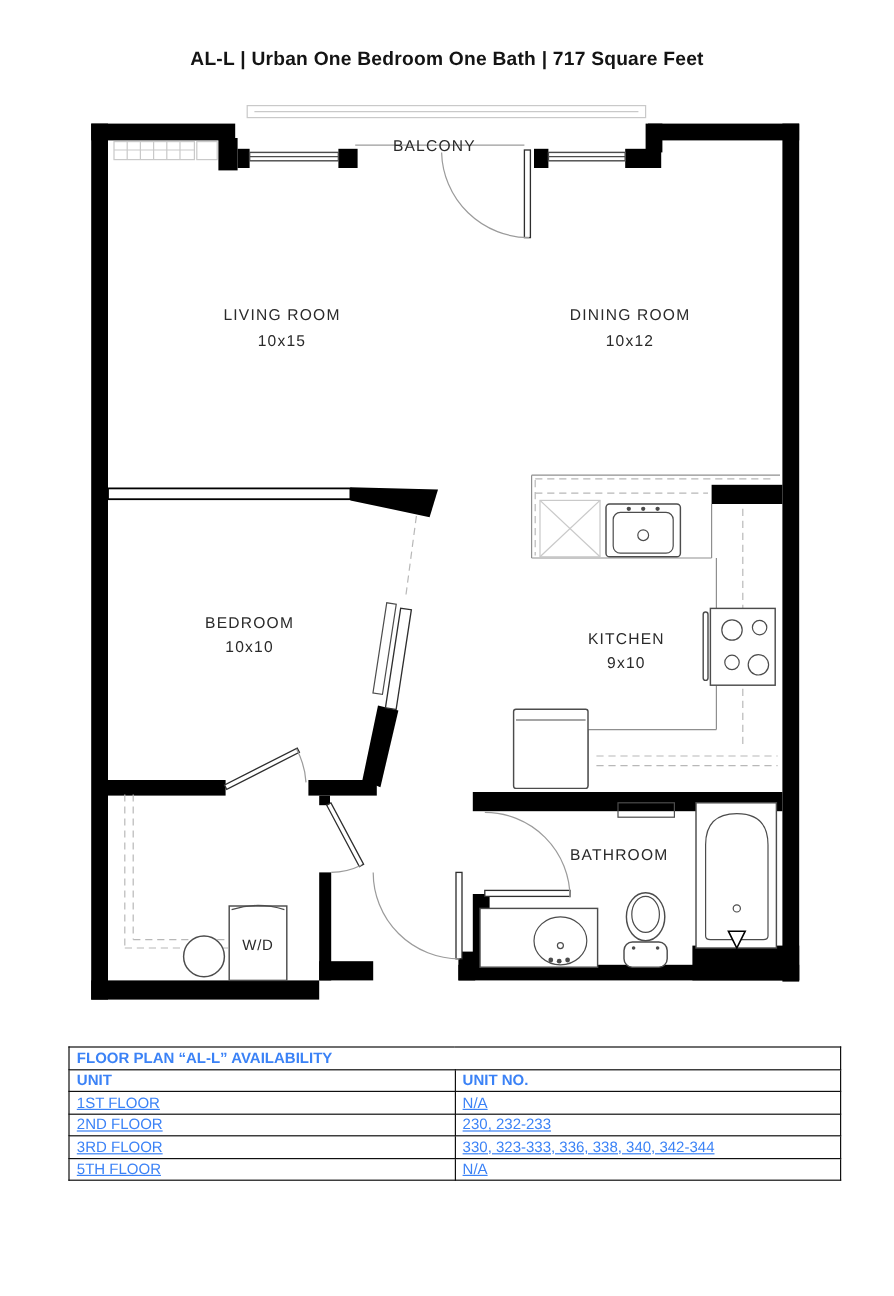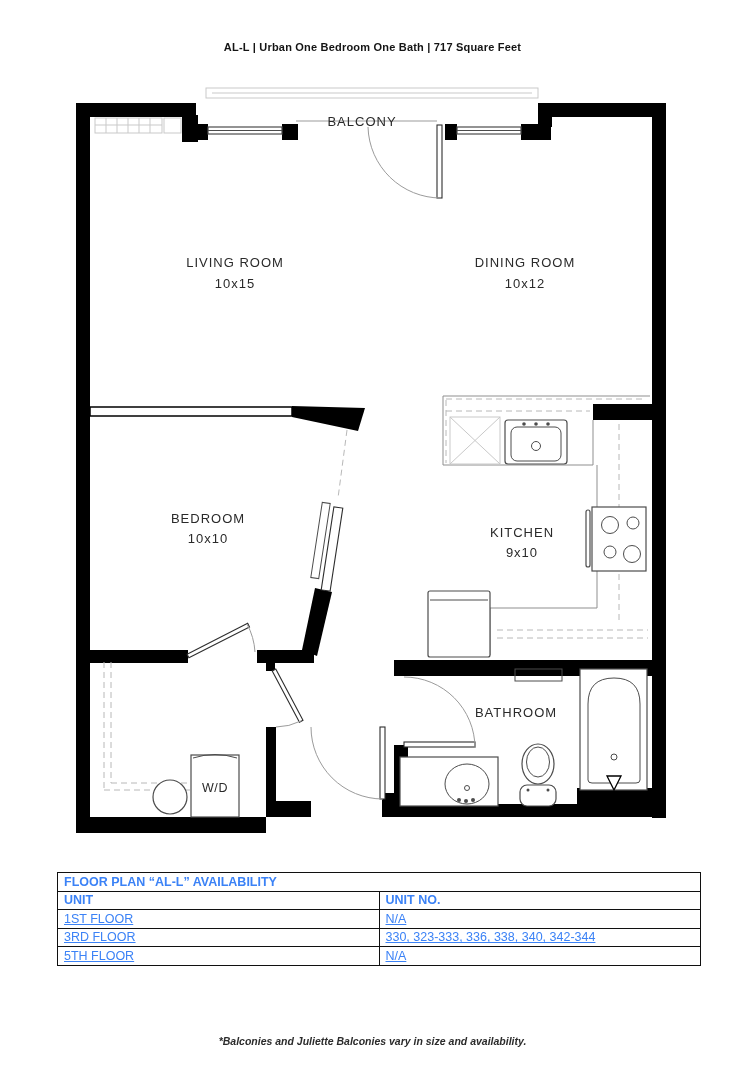--- a/index.html
+++ b/index.html
@@ -1,20 +1,20 @@
 <!DOCTYPE html>
 <html><head>
 <meta charset="utf-8">
 <style>
   html,body{margin:0;padding:0;background:#ffffff;}
   body{width:745px;height:1080px;position:relative;overflow:hidden;
        font-family:"Liberation Sans",sans-serif;-webkit-font-smoothing:antialiased;}
   .page{position:absolute;inset:0;background:#fff;}
   .title{position:absolute;top:41px;left:0;right:0;text-align:center;
-         font-size:11px;font-weight:bold;color:#141414;letter-spacing:.2px;margin:0;}
+         font-size:16px;font-weight:bold;color:#141414;letter-spacing:.2px;margin:0;}
   svg.plan{position:absolute;top:0;left:0;}
   
   .w{fill:#000;stroke:none;}
   .pony{fill:#fff;stroke:#000;stroke-width:1.5;}
   .leaf{fill:#fff;stroke:#2e2e2e;stroke-width:1.1;}
   .door{fill:none;stroke:#9b9b9b;stroke-width:1;}
   .fix{fill:#fff;stroke:#4c4c4c;stroke-width:1.2;}
   .fixl{fill:none;stroke:#4c4c4c;stroke-width:1;}
   .cnt{fill:none;stroke:#8f8f8f;stroke-width:1;}
   .lt{fill:none;stroke:#c9c9c9;stroke-width:1;}
@@ -240,25 +240,28 @@
     </tr>
     <tr>
       <th class="col-level">UNIT</th>
       <th>UNIT NO.</th>
     </tr>
     <tr>
       <td>1ST FLOOR</td>
       <td>N/A</td>
     </tr>
     <tr>
+      <td>2ND FLOOR</td>
+      <td>230, 232-233</td>
+    </tr>
+    <tr>
       <td>3RD FLOOR</td>
       <td>330, 323-333, 336, 338, 340, 342-344</td>
     </tr>
     <tr>
       <td>5TH FLOOR</td>
       <td>N/A</td>
     </tr>
   </tbody>
     </table>
 
-  <div class="footnote">*Balconies and Juliette Balconies vary in size and availability.</div>
 
 </div>
 
 </body></html>

